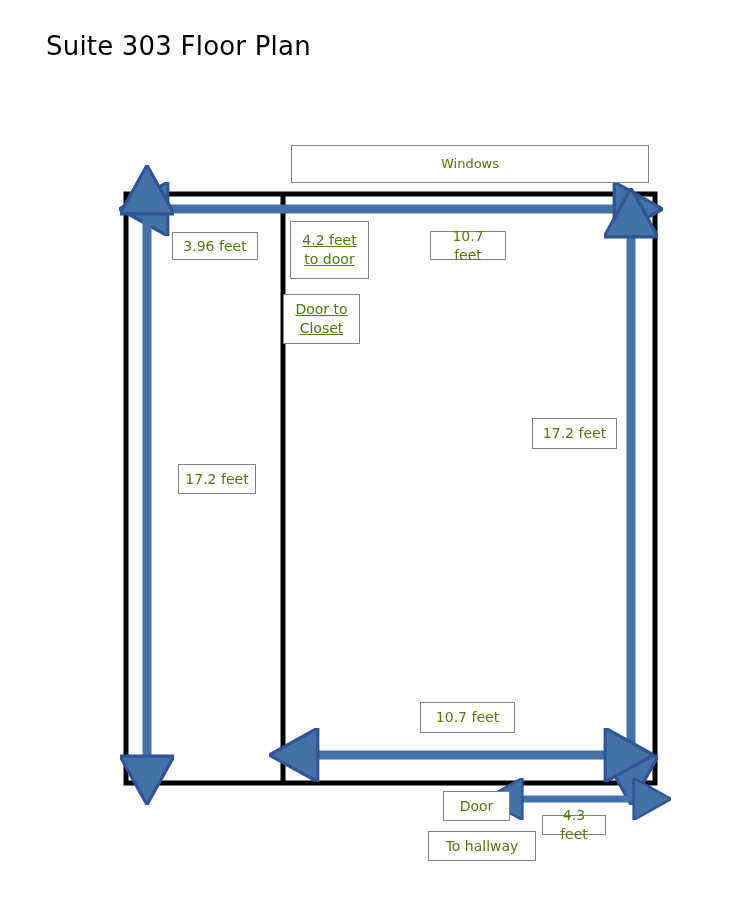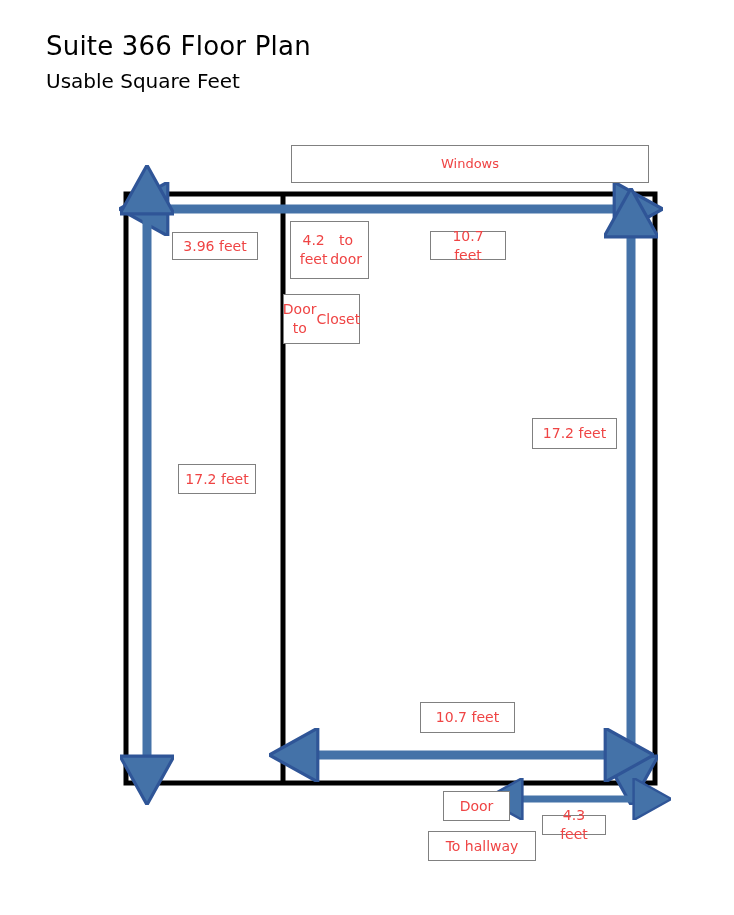--- a/index.html
+++ b/index.html
@@ -44,54 +44,54 @@
     width: 734px;
     height: 915px;
   }
 
   
   .callout {
     position: absolute;
     box-sizing: border-box;
     background: #ffffff;
     border: 1px solid #808080;
-    color: #ef4444;
+    color: #4d7c0f;
     font-size: 14px;
     display: flex;
     align-items: center;
     justify-content: center;
     text-align: center;
     line-height: 1.35;
     padding: 2px 6px;
   }
   .callout.two-line {
-    flex-direction: row;
+    flex-direction: column;
     justify-content: center;
+    text-decoration: underline;
   }
   .callout.two-line span { display: block; }
 
   
   #cal-windows      { left: 291px; top: 145px; width: 358px; height: 38px; font-size: 13px; }
   #cal-396          { left: 172px; top: 232px; width: 86px;  height: 28px; }
   #cal-42door       { left: 290px; top: 221px; width: 79px;  height: 58px; }
   #cal-107top       { left: 430px; top: 231px; width: 76px;  height: 29px; }
   #cal-doorcloset   { left: 283px; top: 294px; width: 77px;  height: 50px; }
   #cal-172right     { left: 532px; top: 418px; width: 85px;  height: 31px; }
   #cal-172left      { left: 178px; top: 464px; width: 78px;  height: 30px; }
   #cal-107bottom    { left: 420px; top: 702px; width: 95px;  height: 31px; }
   #cal-door         { left: 443px; top: 791px; width: 67px;  height: 30px; }
   #cal-43           { left: 542px; top: 815px; width: 64px;  height: 20px; }
   #cal-tohallway    { left: 428px; top: 831px; width: 108px;  height: 30px; }
 </style>
 </head>
 <body>
 
 <div id="title-block">
-  <div id="page-title">Suite 366 Floor Plan</div>
-  <div id="page-subtitle">Usable Square Feet</div>
+  <div id="page-title">Suite 303 Floor Plan</div>
 </div>
 
 <svg id="plan-canvas" viewBox="0 0 734 915" xmlns="http://www.w3.org/2000/svg">
 
   <defs>
     <marker id="ah-left" markerWidth="6" markerHeight="6" refX="5.2" refY="3" orient="auto" markerUnits="strokeWidth">
       <path d="M5.4,0 L0,3 L5.4,6 Z" fill="#4472A8" stroke="#2F5597" stroke-width="0.35"></path>
     </marker>
     <marker id="ah-right" markerWidth="6" markerHeight="6" refX="0.8" refY="3" orient="auto" markerUnits="strokeWidth">
       <path d="M0.6,0 L6,3 L0.6,6 Z" fill="#4472A8" stroke="#2F5597" stroke-width="0.35"></path>

